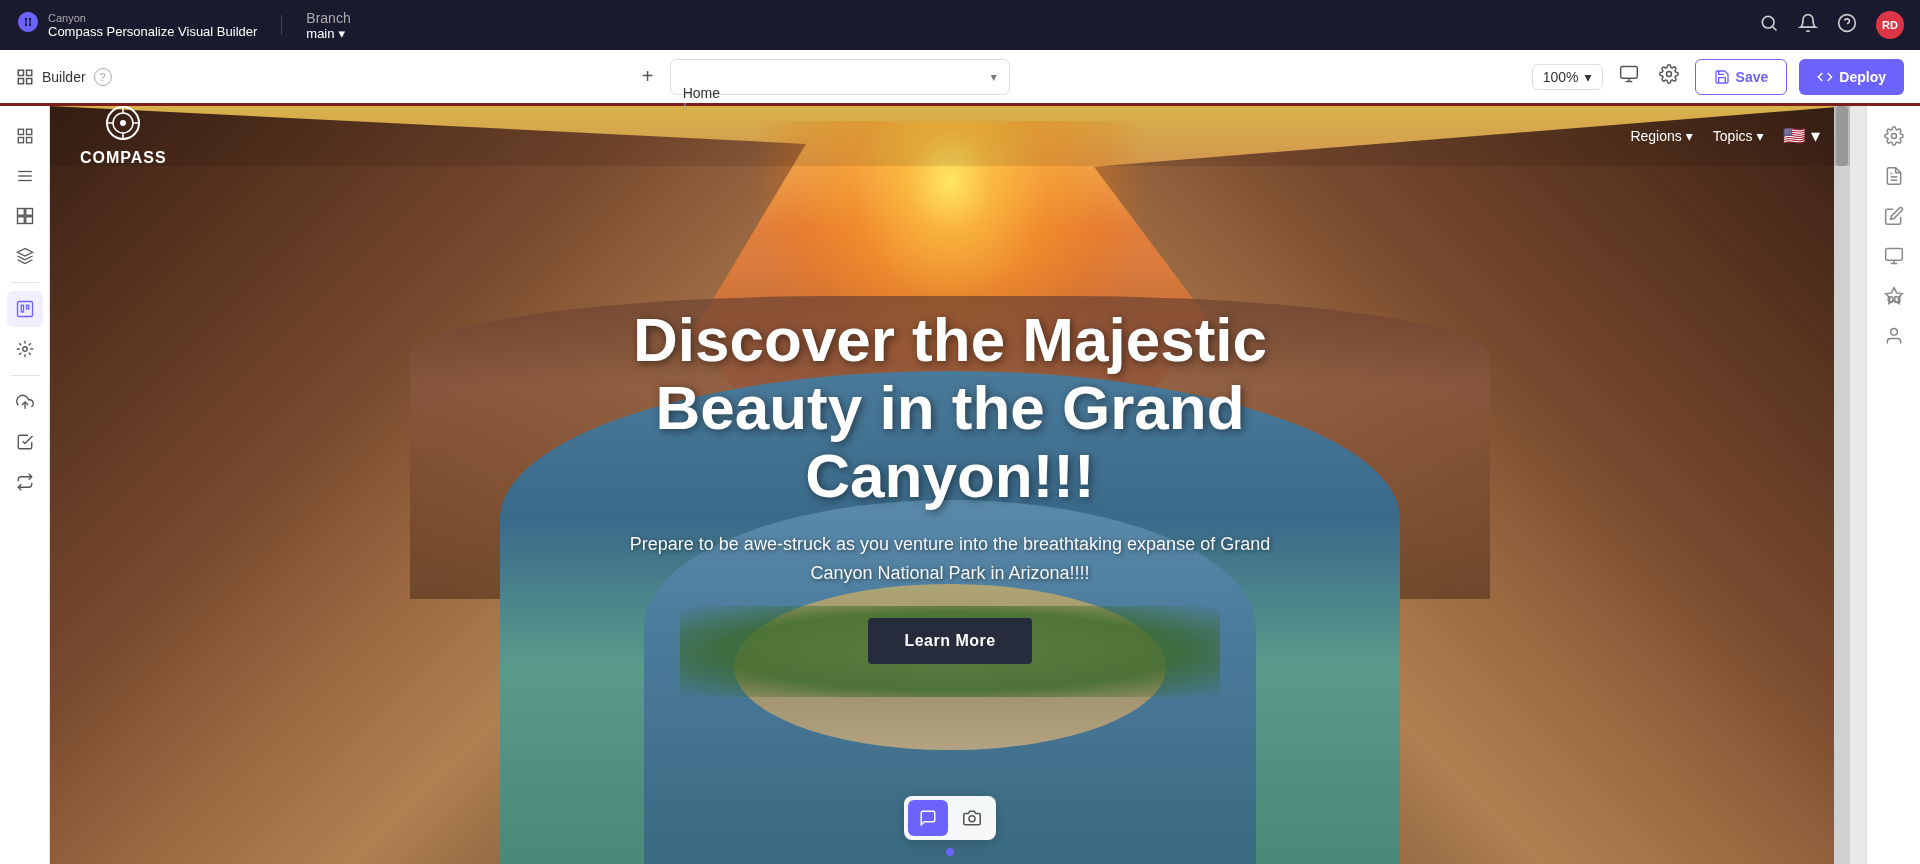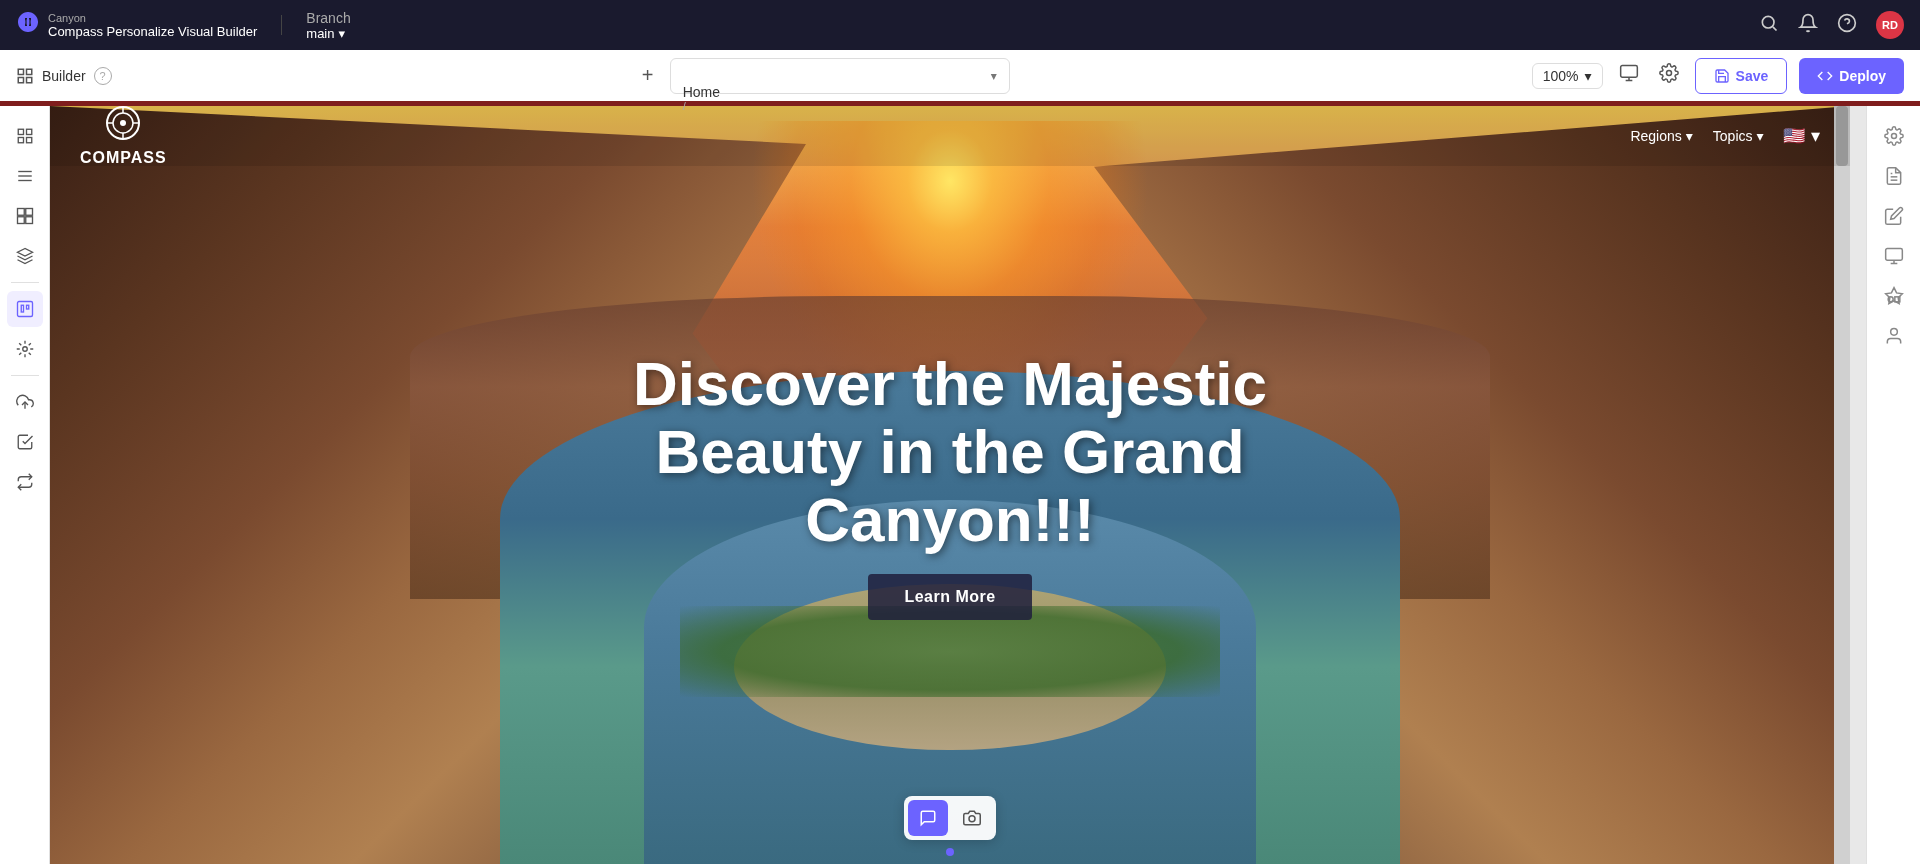--- a/index.html
+++ b/index.html
@@ -32,21 +32,21 @@
     .divider-vertical { width: 1px; height: 20px; background: #444; }
 
     
     .builder-bar {
       height: 56px;
       background: white;
       display: flex;
       align-items: center;
       justify-content: space-between;
       padding: 0 16px;
-      border-bottom: 5px solid #7f1d1d;
+      border-bottom: 3px solid #7f1d1d;
       z-index: 90;
       position: relative;
     }
     .builder-bar-left { display: flex; align-items: center; gap: 8px; }
     .builder-label { font-size: 14px; color: #333; font-weight: 500; }
     .builder-help { width: 18px; height: 18px; border: 1.5px solid #aaa; border-radius: 50%; display: flex; align-items: center; justify-content: center; font-size: 11px; color: #aaa; cursor: pointer; }
 
     .builder-bar-center { display: flex; align-items: center; gap: 8px; }
     .add-page-btn { width: 28px; height: 28px; background: none; border: none; font-size: 20px; color: #555; cursor: pointer; display: flex; align-items: center; justify-content: center; }
     .page-dropdown { height: 36px; min-width: 340px; border: 1px solid #ddd; border-radius: 6px; display: flex; align-items: center; justify-content: space-between; padding: 0 12px; cursor: pointer; background: white; }
@@ -493,20 +493,21 @@
             <span class="site-nav-item">
               <span>Topics</span>
               <span>▾</span>
             </span>
             <span class="site-nav-item flag-icon">🇺🇸 ▾</span>
           </div>
         </div>
 
         <div class="hero-content">
           <h1 class="hero-title">Discover the Majestic Beauty in the Grand Canyon!!!</h1>
+          <p class="hero-subtitle">Prepare to be awe-struck as you venture into the breathtaking expanse of Grand Canyon National Park in Arizona!!!!</p>
           <button class="hero-btn">Learn More</button>
         </div>
 
         <div class="canvas-bottom-toolbar">
           <button class="canvas-tool-btn active">
             <svg width="18" height="18" viewBox="0 0 24 24" fill="none" stroke="white" stroke-width="2">
               <path d="M21 15a2 2 0 0 1-2 2H7l-4 4V5a2 2 0 0 1 2-2h14a2 2 0 0 1 2 2z"></path>
             </svg>
           </button>
           <button class="canvas-tool-btn inactive">

